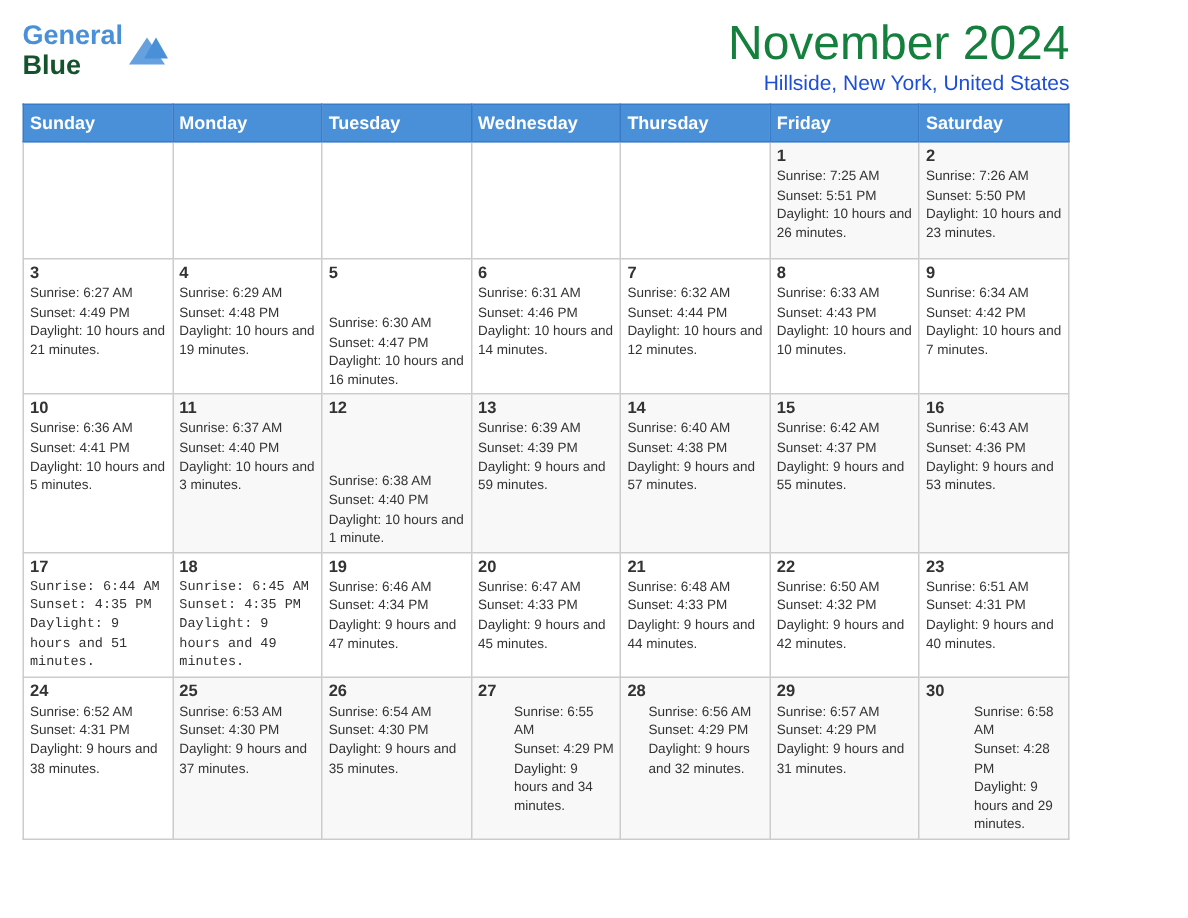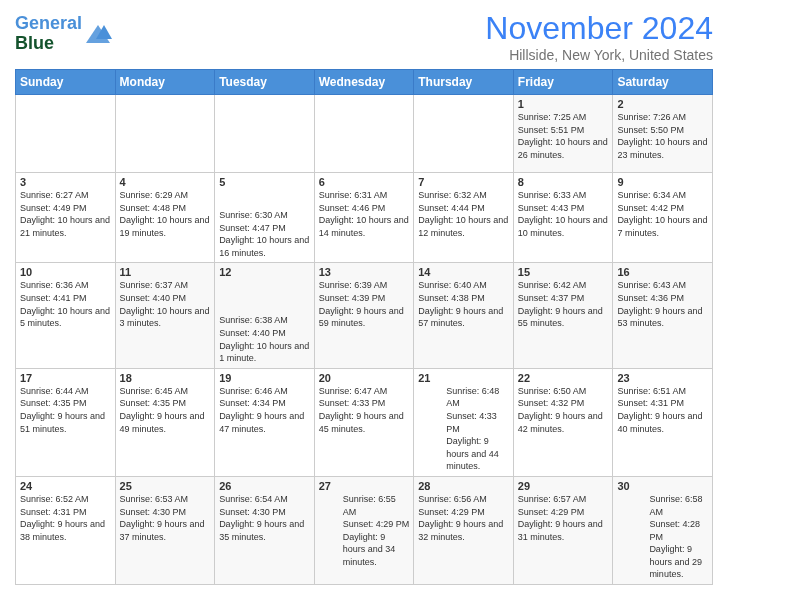--- a/index.html
+++ b/index.html
@@ -38,25 +38,25 @@
       width: 28px;
       height: 22px;
       margin-left: 2px;
     }
     .title-block {
       text-align: right;
     }
     .month-title {
       font-size: 32px;
       font-weight: normal;
-      color: #3b82f6;
+      color: #15803d;
     }
     .subtitle {
       font-size: 14px;
-      color: #737373;
+      color: #1d4ed8;
     }
     table {
       width: 100%;
       border-collapse: collapse;
       table-layout: fixed;
     }
     thead tr th {
       background-color: #4a90d9;
       color: #fff;
       font-size: 12px;
@@ -236,45 +236,45 @@
           <td>
             <span class="day-num">16</span>
             <div class="day-info" style="white-space: pre-line;">Sunrise: 6:43 AM
 Sunset: 4:36 PM
 Daylight: 9 hours and 53 minutes.</div>
           </td>
         </tr>
         <tr>
           <td>
             <span class="day-num">17</span>
-            <div class="day-info" style="white-space: pre-line;">Sunrise: 6:44 AM
+            <div class="day-info" style="white-space: pre-line; font-family: Liberation Mono, monospace;">Sunrise: 6:44 AM
 Sunset: 4:35 PM
 Daylight: 9 hours and 51 minutes.</div>
           </td>
           <td>
             <span class="day-num">18</span>
-            <div class="day-info" style="white-space: pre-line;">Sunrise: 6:45 AM
+            <div class="day-info" style="white-space: pre-line; font-family: Liberation Mono, monospace;">Sunrise: 6:45 AM
 Sunset: 4:35 PM
 Daylight: 9 hours and 49 minutes.</div>
           </td>
           <td>
             <span class="day-num">19</span>
             <div class="day-info" style="white-space: pre-line;">Sunrise: 6:46 AM
 Sunset: 4:34 PM
 Daylight: 9 hours and 47 minutes.</div>
           </td>
           <td>
             <span class="day-num">20</span>
             <div class="day-info" style="white-space: pre-line;">Sunrise: 6:47 AM
 Sunset: 4:33 PM
 Daylight: 9 hours and 45 minutes.</div>
           </td>
           <td>
             <span class="day-num">21</span>
-            <div class="day-info" style="white-space: pre-line; margin-left: 28px;">Sunrise: 6:48 AM
+            <div class="day-info" style="white-space: pre-line;">Sunrise: 6:48 AM
 Sunset: 4:33 PM
 Daylight: 9 hours and 44 minutes.</div>
           </td>
           <td>
             <span class="day-num">22</span>
             <div class="day-info" style="white-space: pre-line;">Sunrise: 6:50 AM
 Sunset: 4:32 PM
 Daylight: 9 hours and 42 minutes.</div>
           </td>
           <td>
@@ -304,21 +304,21 @@
 Daylight: 9 hours and 35 minutes.</div>
           </td>
           <td>
             <span class="day-num">27</span>
             <div class="day-info" style="white-space: pre-line; margin-left: 24px;">Sunrise: 6:55 AM
 Sunset: 4:29 PM
 Daylight: 9 hours and 34 minutes.</div>
           </td>
           <td>
             <span class="day-num">28</span>
-            <div class="day-info" style="white-space: pre-line;">Sunrise: 6:56 AM
+            <div class="day-info" style="white-space: pre-line; margin-left: 14px;">Sunrise: 6:56 AM
 Sunset: 4:29 PM
 Daylight: 9 hours and 32 minutes.</div>
           </td>
           <td>
             <span class="day-num">29</span>
             <div class="day-info" style="white-space: pre-line;">Sunrise: 6:57 AM
 Sunset: 4:29 PM
 Daylight: 9 hours and 31 minutes.</div>
           </td>
           <td>

